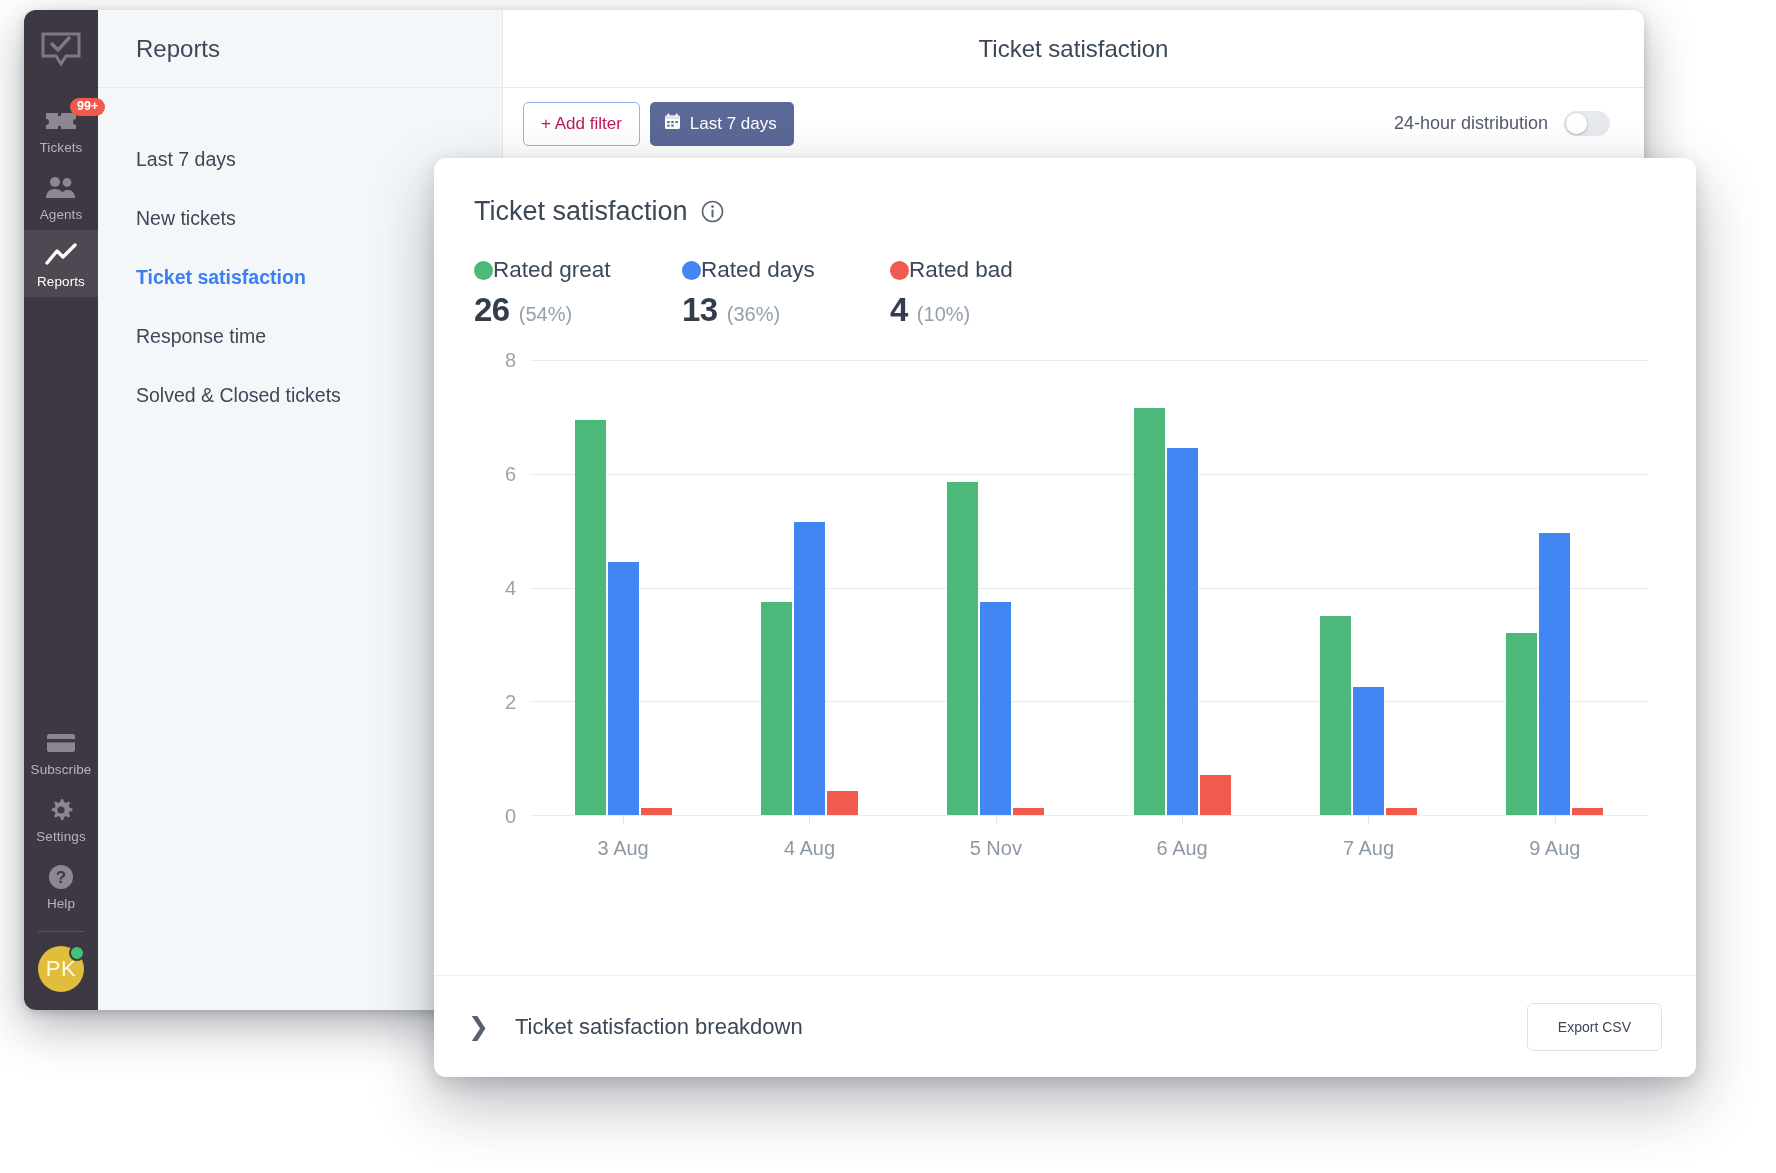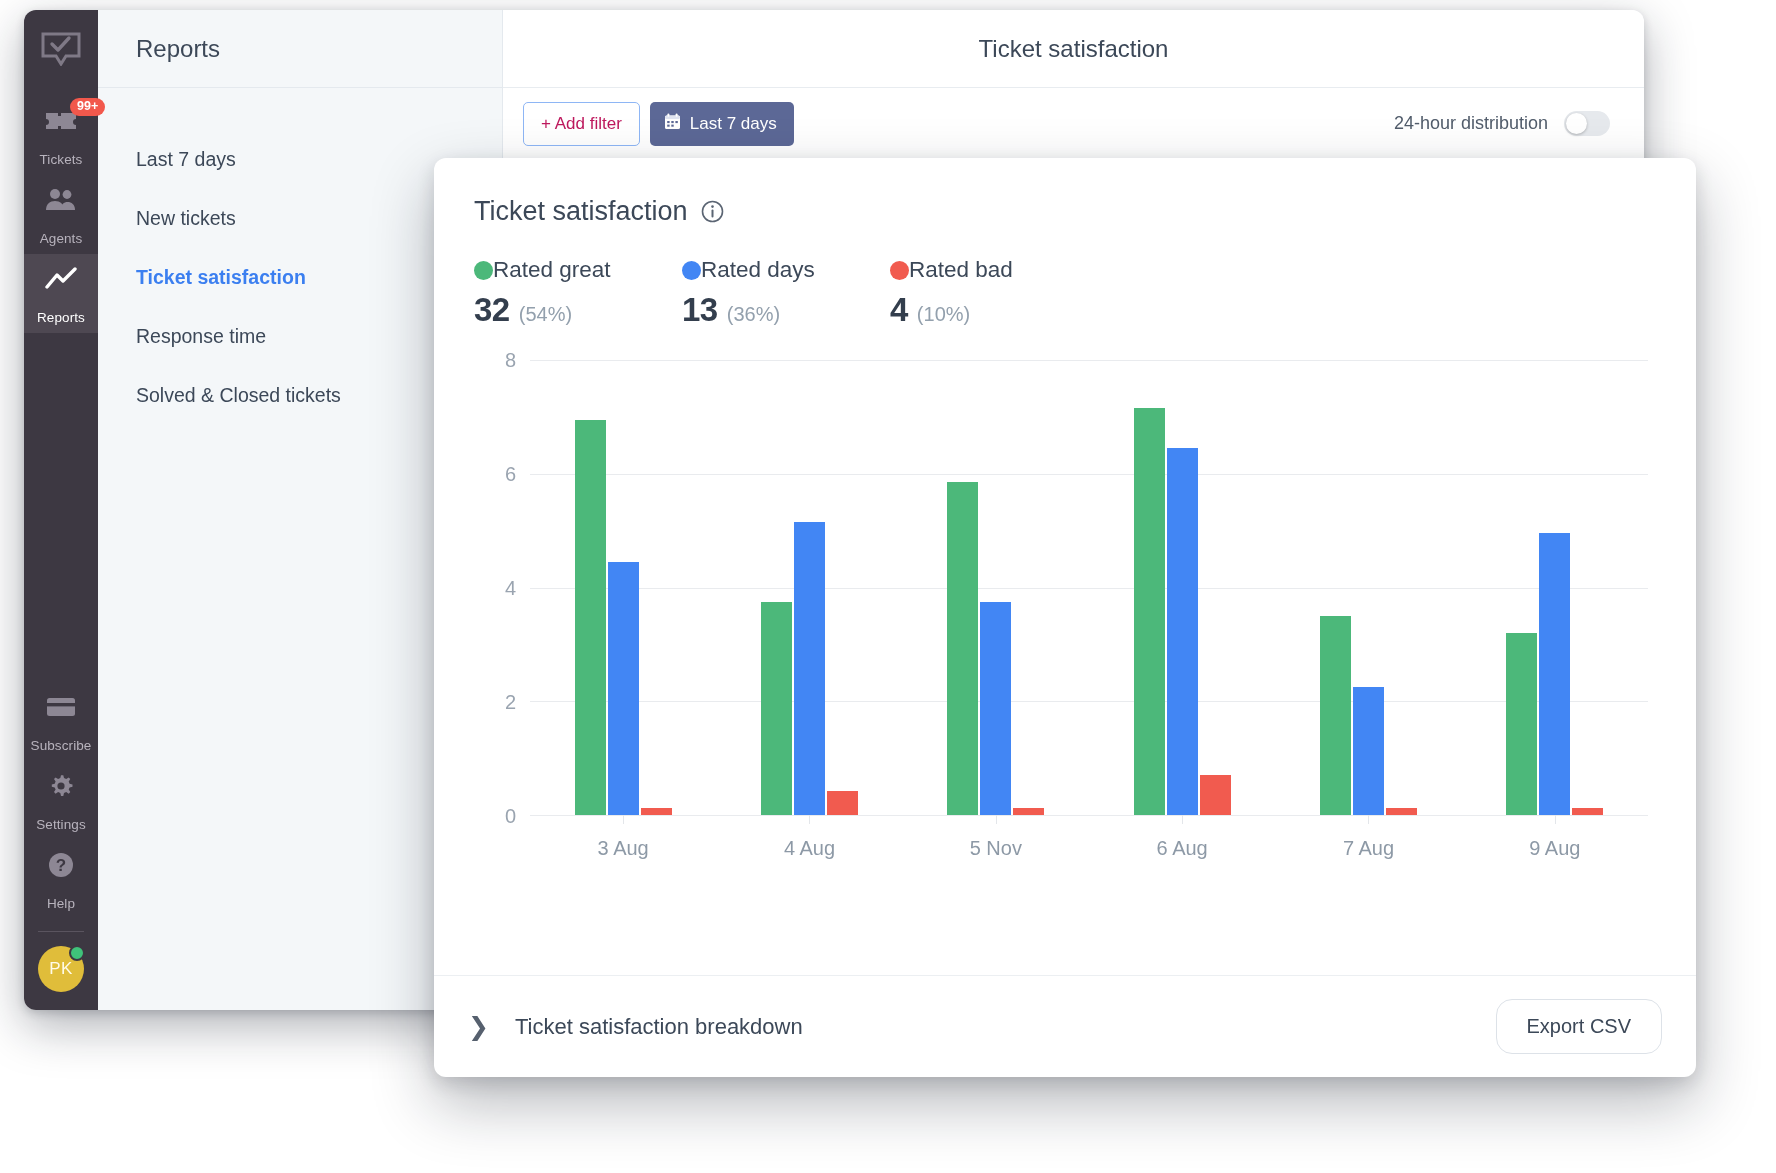--- a/index.html
+++ b/index.html
@@ -31,40 +31,40 @@
   }
   .rail-logo { margin-top: 22px; margin-bottom: 26px; }
   .rail-item {
     width: 74px; padding: 10px 0 8px;
     display: flex; flex-direction: column; align-items: center;
     cursor: pointer; position: relative;
   }
   .rail-item.active { background: #4e4852; }
   .rail-ico { height: 30px; display:flex; align-items:center; justify-content:center; position:relative; }
   .rail-label {
-    font-size: 13.5px; color: #b8b3bd; margin-top: 16px; letter-spacing: .1px;
+    font-size: 13.5px; color: #b8b3bd; margin-top: 4px; letter-spacing: .1px;
   }
   .rail-item.active .rail-label { color: #ffffff; }
   .badge {
     position: absolute; left: 26px; top: -8px;
     background: #f2584c; color: #fff;
     font-size: 12.5px; font-weight: bold;
     border-radius: 11px; padding: 2px 7px 3px;
     line-height: 1;
   }
   #rail-bottom {
     position: absolute; bottom: 10px; left: 0; width: 74px;
     display: flex; flex-direction: column; align-items: center;
   }
   .rail-sep { width: 46px; height: 1px; background: #5a545f; margin: 12px 0 14px; }
   .avatar {
     width: 46px; height: 46px; border-radius: 50%;
     background: #e0bd3a; color: #fffbe8;
     display: flex; align-items: center; justify-content: center;
-    font-size: 17px; letter-spacing: .5px;
+    font-size: 22px; letter-spacing: .5px;
     position: relative; margin-bottom: 8px;
   }
   .avatar .dot {
     position: absolute; right: -1px; top: -1px;
     width: 16px; height: 16px; border-radius: 50%;
     background: #3fc27a; border: 2px solid #3d3842;
   }
 
   
   #reports-col {
@@ -179,22 +179,22 @@
     height: 102px; flex: 0 0 102px;
     border-top: 1px solid #eceff2;
     display: flex; align-items: center;
     padding: 0 34px 0 34px;
   }
   #breakdown { display: flex; align-items: center; gap: 26px; cursor: pointer; }
   #breakdown .chev { font-size: 25px; color: #56606e; line-height: 1; }
   #breakdown .lbl { font-size: 22px; color: #3c4858; }
   #export-btn {
     margin-left: auto;
-    border: 1px solid #dde2e8; background: #fff; border-radius: 16px;
-    padding: 15px 30px; font-size: 20px; color: #3c4858; cursor: pointer;
+    border: 1px solid #dde2e8; background: #fff; border-radius: 6px;
+    padding: 15px 30px; font-size: 14px; color: #3c4858; cursor: pointer;
     font-family: "Liberation Sans", sans-serif;
   }
 </style>
 </head>
 <body>
 
 <div id="app-window">
 
   <div id="icon-rail">
 
@@ -341,21 +341,21 @@
       </span>
     </div>
 
     <div id="legend">
       <div class="legend-col">
         <div class="legend-top">
           <span class="legend-dot" style="background:#4cb87a"></span>
           <span class="legend-name">Rated great</span>
         </div>
         <div class="legend-vals">
-          <span class="legend-num">32</span>
+          <span class="legend-num">26</span>
           <span class="legend-pct">(54%)</span>
         </div>
       </div>
       <div class="legend-col">
         <div class="legend-top">
           <span class="legend-dot" style="background:#4286f4"></span>
           <span class="legend-name">Rated days</span>
         </div>
         <div class="legend-vals">
           <span class="legend-num">13</span>

